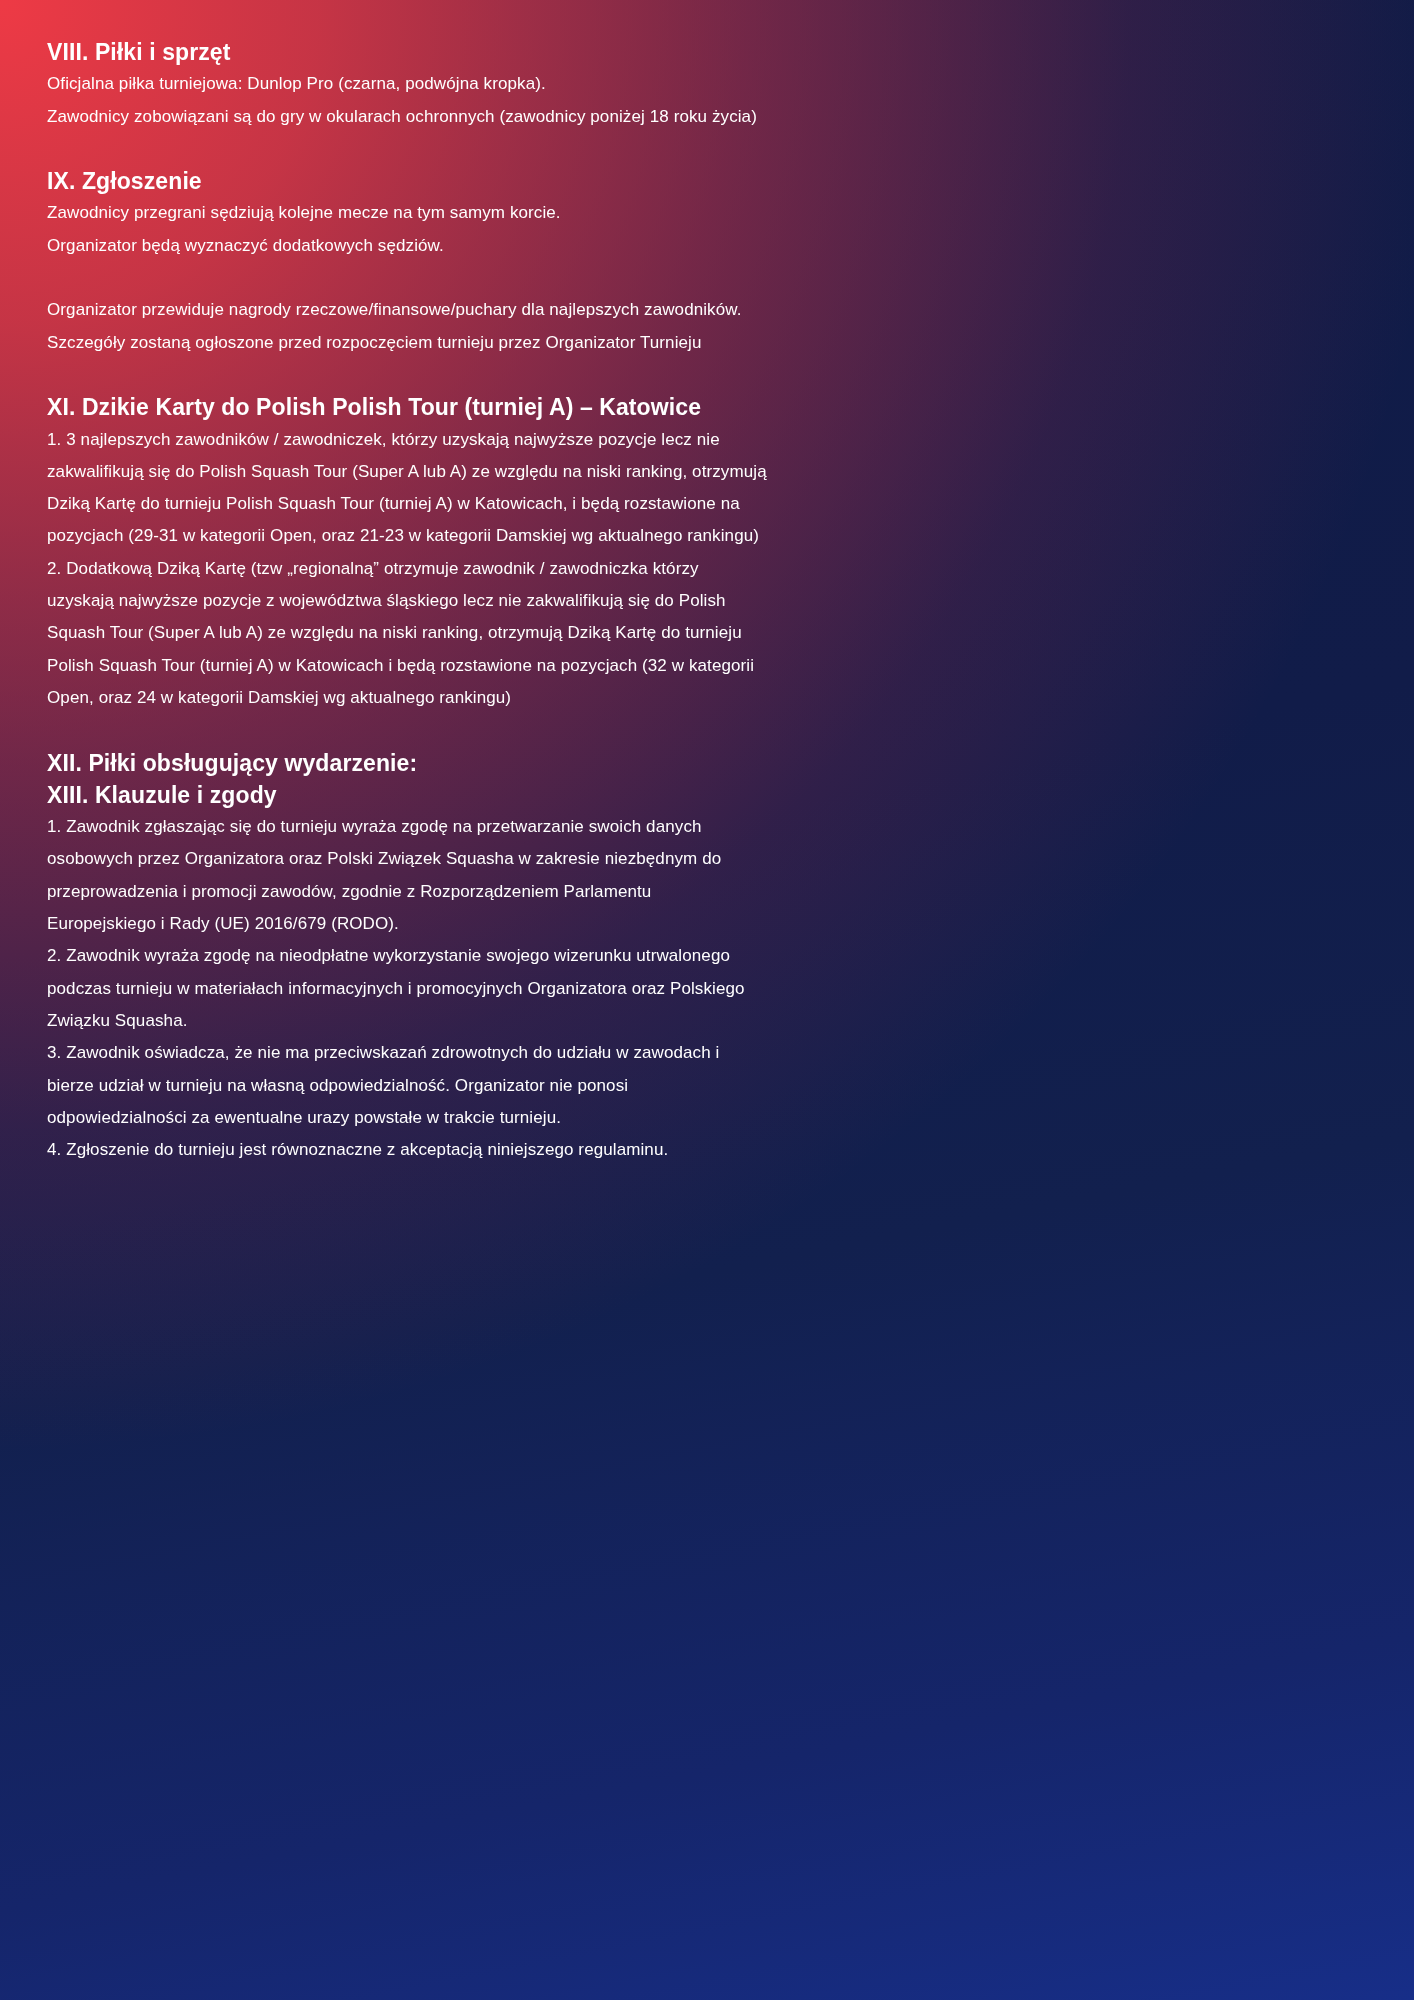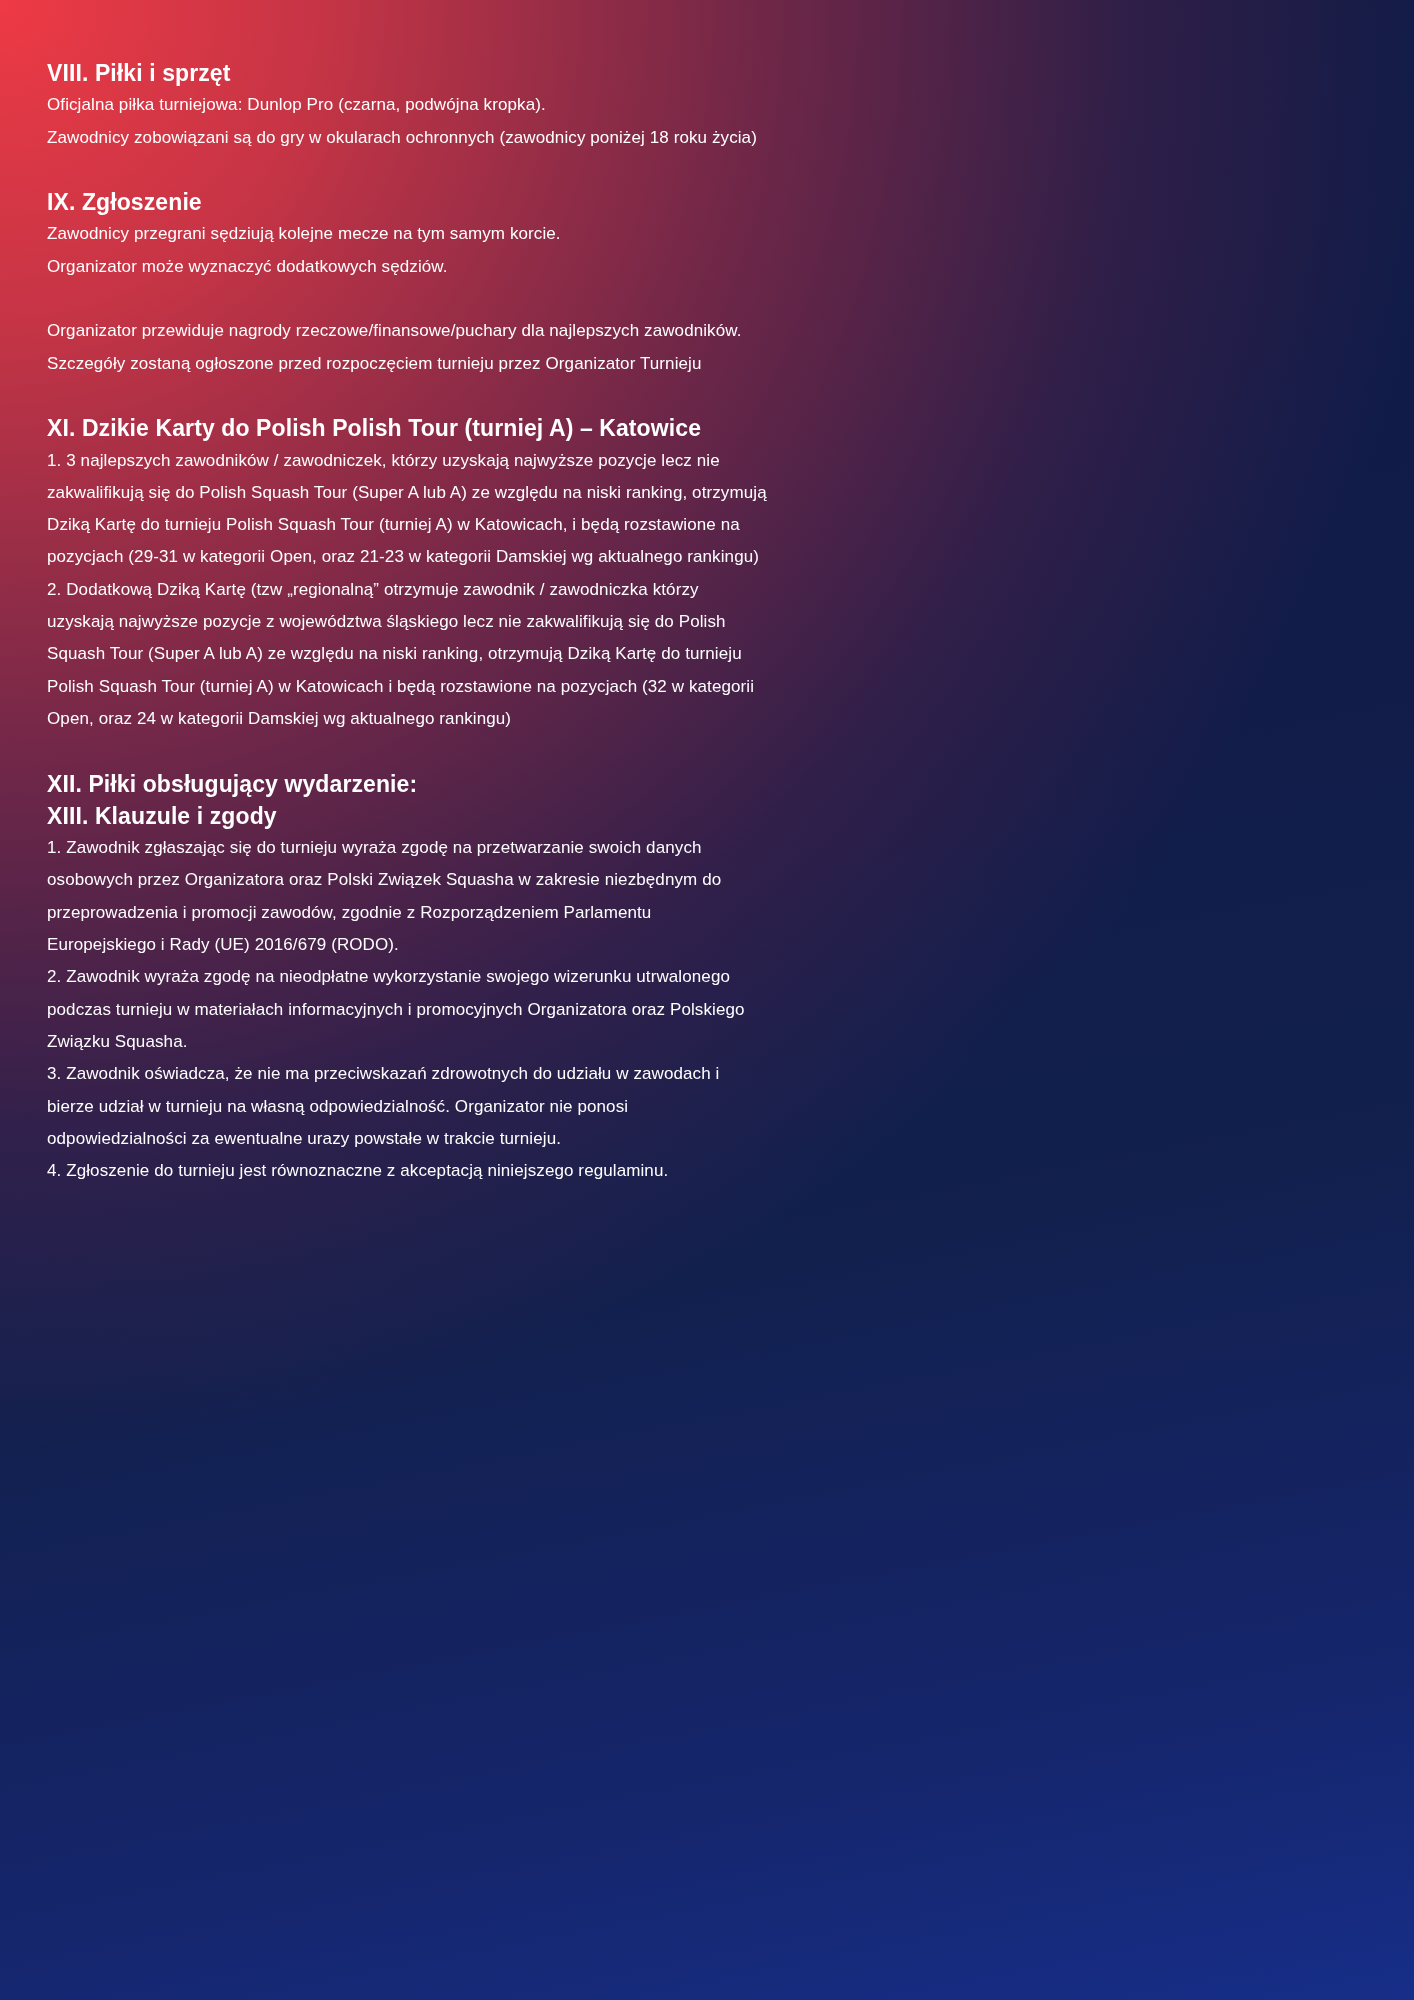--- a/index.html
+++ b/index.html
@@ -16,21 +16,21 @@
     background-image:
       radial-gradient(circle 1450px at 0% 0%, rgba(238,58,69,1) 0%, rgba(238,58,69,0.82) 22%, rgba(220,52,72,0.48) 52%, rgba(190,45,75,0.18) 78%, rgba(170,40,80,0) 100%),
       linear-gradient(169deg, #0f1b46 0%, #111c49 42%, #12204e 62%, #15256a 84%, #172e88 100%);
     background-repeat: no-repeat;
     background-size: 100% 100%;
   }
   .page {
     box-sizing: border-box;
     width: 1176px;
     height: 2000px;
-    padding: 57px 47px 0 47px;
+    padding: 36px 47px 0 47px;
   }
   .content {
     width: 1322px;
   }
   section.sec { margin: 0; }
   h2.sec-heading {
     margin: 0;
     font-size: 23px;
     line-height: 32.3px;
     font-weight: 700;
@@ -54,21 +54,21 @@
 
     <section class="sec">
       <h2 class="sec-heading">VIII. Piłki i sprzęt</h2>
       <p class="sec-body">Oficjalna piłka turniejowa: Dunlop Pro (czarna, podwójna kropka).
 Zawodnicy zobowiązani są do gry w okularach ochronnych (zawodnicy poniżej 18 roku życia)</p>
     </section>
 
     <section class="sec">
       <h2 class="sec-heading">IX. Zgłoszenie</h2>
       <p class="sec-body">Zawodnicy przegrani sędziują kolejne mecze na tym samym korcie.
-Organizator może wyznaczyć dodatkowych sędziów.</p>
+Organizator będą wyznaczyć dodatkowych sędziów.</p>
     </section>
 
     <section class="sec">
       <p class="sec-body">Organizator przewiduje nagrody rzeczowe/finansowe/puchary dla najlepszych zawodników.
 Szczegóły zostaną ogłoszone przed rozpoczęciem turnieju przez Organizator Turnieju</p>
     </section>
 
     <section class="sec">
       <h2 class="sec-heading">XI. Dzikie Karty do Polish Polish Tour (turniej A) – Katowice</h2>
       <p class="sec-body">1. 3 najlepszych zawodników / zawodniczek, którzy uzyskają najwyższe pozycje lecz nie

